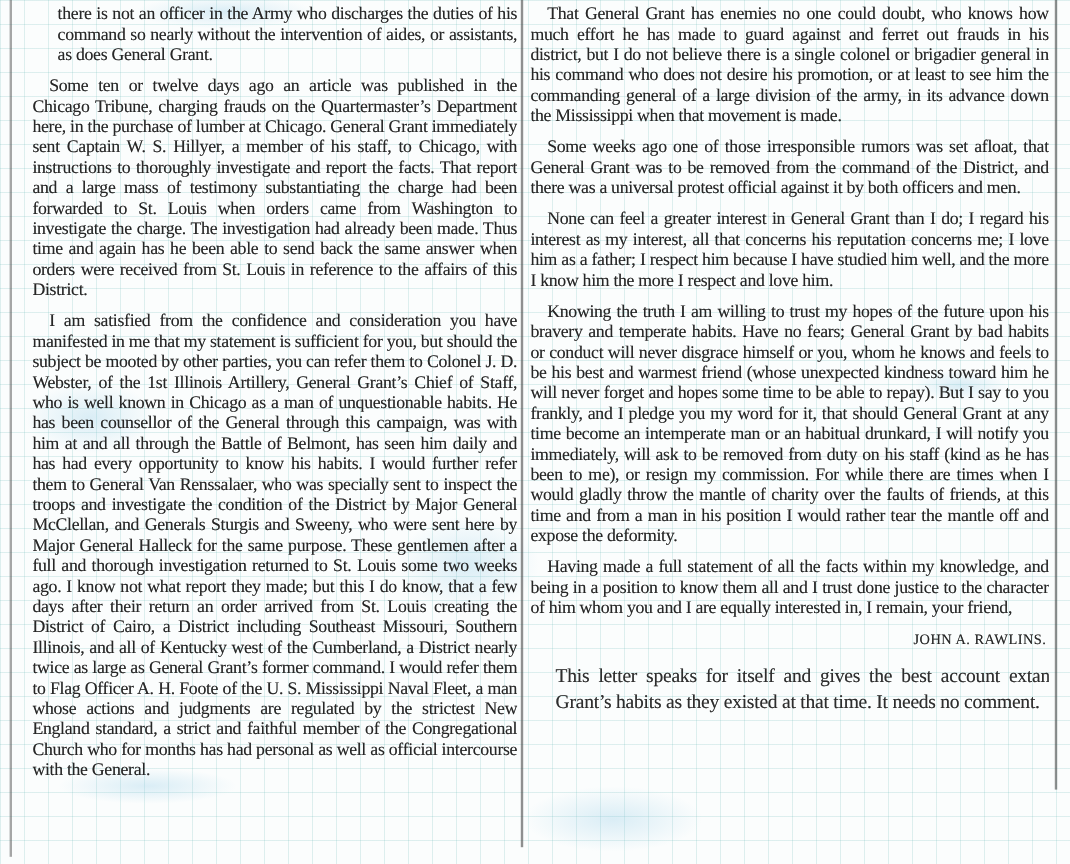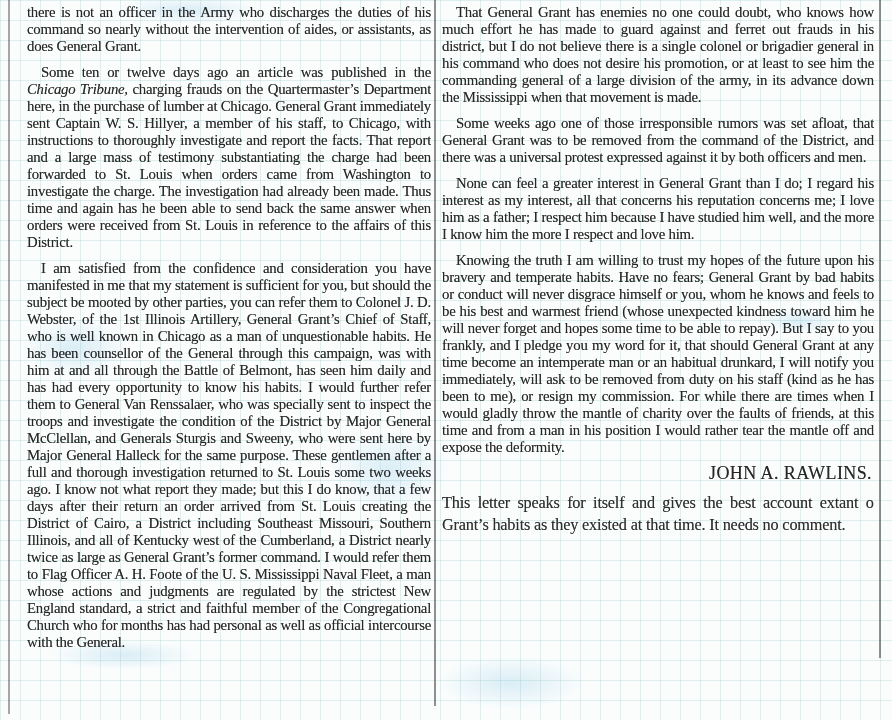--- a/index.html
+++ b/index.html
@@ -21,25 +21,25 @@
     position:absolute;top:4px;
     text-align:justify;
     font-size:14.8px;line-height:17px;
     letter-spacing:-0.25px;
     color:#272727;
     text-shadow:0 0 0.3px rgba(20,20,20,0.45);
   }
   .col-left{left:27px;width:404px;height:712px;overflow:hidden;}
   .col-right{left:442px;width:432px;height:712px;overflow:hidden;}
   .col p{margin:0 0 9px 0;text-indent:14px;}
-  .col p.no-indent{text-indent:0;}
-  .italic{font-style:italic;}
+  .col p.no-indent{text-indent:0;margin-left:21px;}
+  .italic{}
   .signature{
     text-align:right;margin:4px 2px 10px 0;
-    font-size:18px;letter-spacing:0.4px;
+    font-size:12px;letter-spacing:0.4px;
   }
   .closing{
     margin-left:-5px;width:437px;
     font-size:16.3px;line-height:22px;letter-spacing:-0.2px;
     text-align:justify;text-indent:14px;
     color:#2e2e2e;
   }
   .vline{position:absolute;background:rgba(70,70,70,0.6);width:2px;}
   .vline-left-edge{left:8px;top:0;height:714px;background:rgba(80,80,80,0.5);}
   .vline-divider{left:434px;top:0;height:706px;}
@@ -68,20 +68,21 @@
   <div class="col col-left">
     <p class="no-indent">there is not an officer in the Army who discharges the duties of his command so nearly without the intervention of aides, or assistants, as does General Grant.</p>
     <p>
       <span>Some ten or twelve days ago an article was published in the </span><span class="italic">Chicago Tribune,</span><span> charging frauds on the Quartermaster’s Department here, in the purchase of lumber at Chicago. General Grant immediately sent Captain W. S. Hillyer, a member of his staff, to Chicago, with instructions to thoroughly investigate and report the facts. That report and a large mass of testimony substantiating the charge had been forwarded to St. Louis when orders came from Washington to investigate the charge. The investigation had already been made. Thus time and again has he been able to send back the same answer when orders were received from St. Louis in reference to the affairs of this District.</span>
     </p>
     <p>I am satisfied from the confidence and consideration you have manifested in me that my statement is sufficient for you, but should the subject be mooted by other parties, you can refer them to Colonel J. D. Webster, of the 1st Illinois Artillery, General Grant’s Chief of Staff, who is well known in Chicago as a man of unquestionable habits. He has been counsellor of the General through this campaign, was with him at and all through the Battle of Belmont, has seen him daily and has had every opportunity to know his habits. I would further refer them to General Van Renssalaer, who was specially sent to inspect the troops and investigate the condition of the District by Major General McClellan, and Generals Sturgis and Sweeny, who were sent here by Major General Halleck for the same purpose. These gentlemen after a full and thorough investigation returned to St. Louis some two weeks ago. I know not what report they made; but this I do know, that a few days after their return an order arrived from St. Louis creating the District of Cairo, a District including Southeast Missouri, Southern Illinois, and all of Kentucky west of the Cumberland, a District nearly twice as large as General Grant’s former command. I would refer them to Flag Officer A. H. Foote of the U. S. Mississippi Naval Fleet, a man whose actions and judgments are regulated by the strictest New England standard, a strict and faithful member of the Congregational Church who for months has had personal as well as official intercourse with the General.</p>
   </div>
 
   <div class="col col-right">
     <p>That General Grant has enemies no one could doubt, who knows how much effort he has made to guard against and ferret out frauds in his district, but I do not believe there is a single colonel or brigadier general in his command who does not desire his promotion, or at least to see him the commanding general of a large division of the army, in its advance down the Mississippi when that movement is made.</p>
-    <p>Some weeks ago one of those irresponsible rumors was set afloat, that General Grant was to be removed from the command of the District, and there was a universal protest expressed against it by both officers and men.</p>
+    <p>Some weeks ago one of those irresponsible rumors was set afloat, that General Grant was to be removed from the command of the District, and there was a universal protest official against it by both officers and men.</p>
     <p>None can feel a greater interest in General Grant than I do; I regard his interest as my interest, all that concerns his reputation concerns me; I love him as a father; I respect him because I have studied him well, and the more I know him the more I respect and love him.</p>
     <p>Knowing the truth I am willing to trust my hopes of the future upon his bravery and temperate habits. Have no fears; General Grant by bad habits or conduct will never disgrace himself or you, whom he knows and feels to be his best and warmest friend (whose unexpected kindness toward him he will never forget and hopes some time to be able to repay). But I say to you frankly, and I pledge you my word for it, that should General Grant at any time become an intemperate man or an habitual drunkard, I will notify you immediately, will ask to be removed from duty on his staff (kind as he has been to me), or resign my commission. For while there are times when I would gladly throw the mantle of charity over the faults of friends, at this time and from a man in his position I would rather tear the mantle off and expose the deformity.</p>
+    <p>Having made a full statement of all the facts within my knowledge, and being in a position to know them all and I trust done justice to the character of him whom you and I are equally interested in, I remain, your friend,</p>
     <div class="signature">JOHN A. RAWLINS.</div>
     <p class="closing no-indent">This letter speaks for itself and gives the best account extant of Grant’s habits as they existed at that time. It needs no comment.</p>
   </div>
 
 </div>
 
 </body></html>

